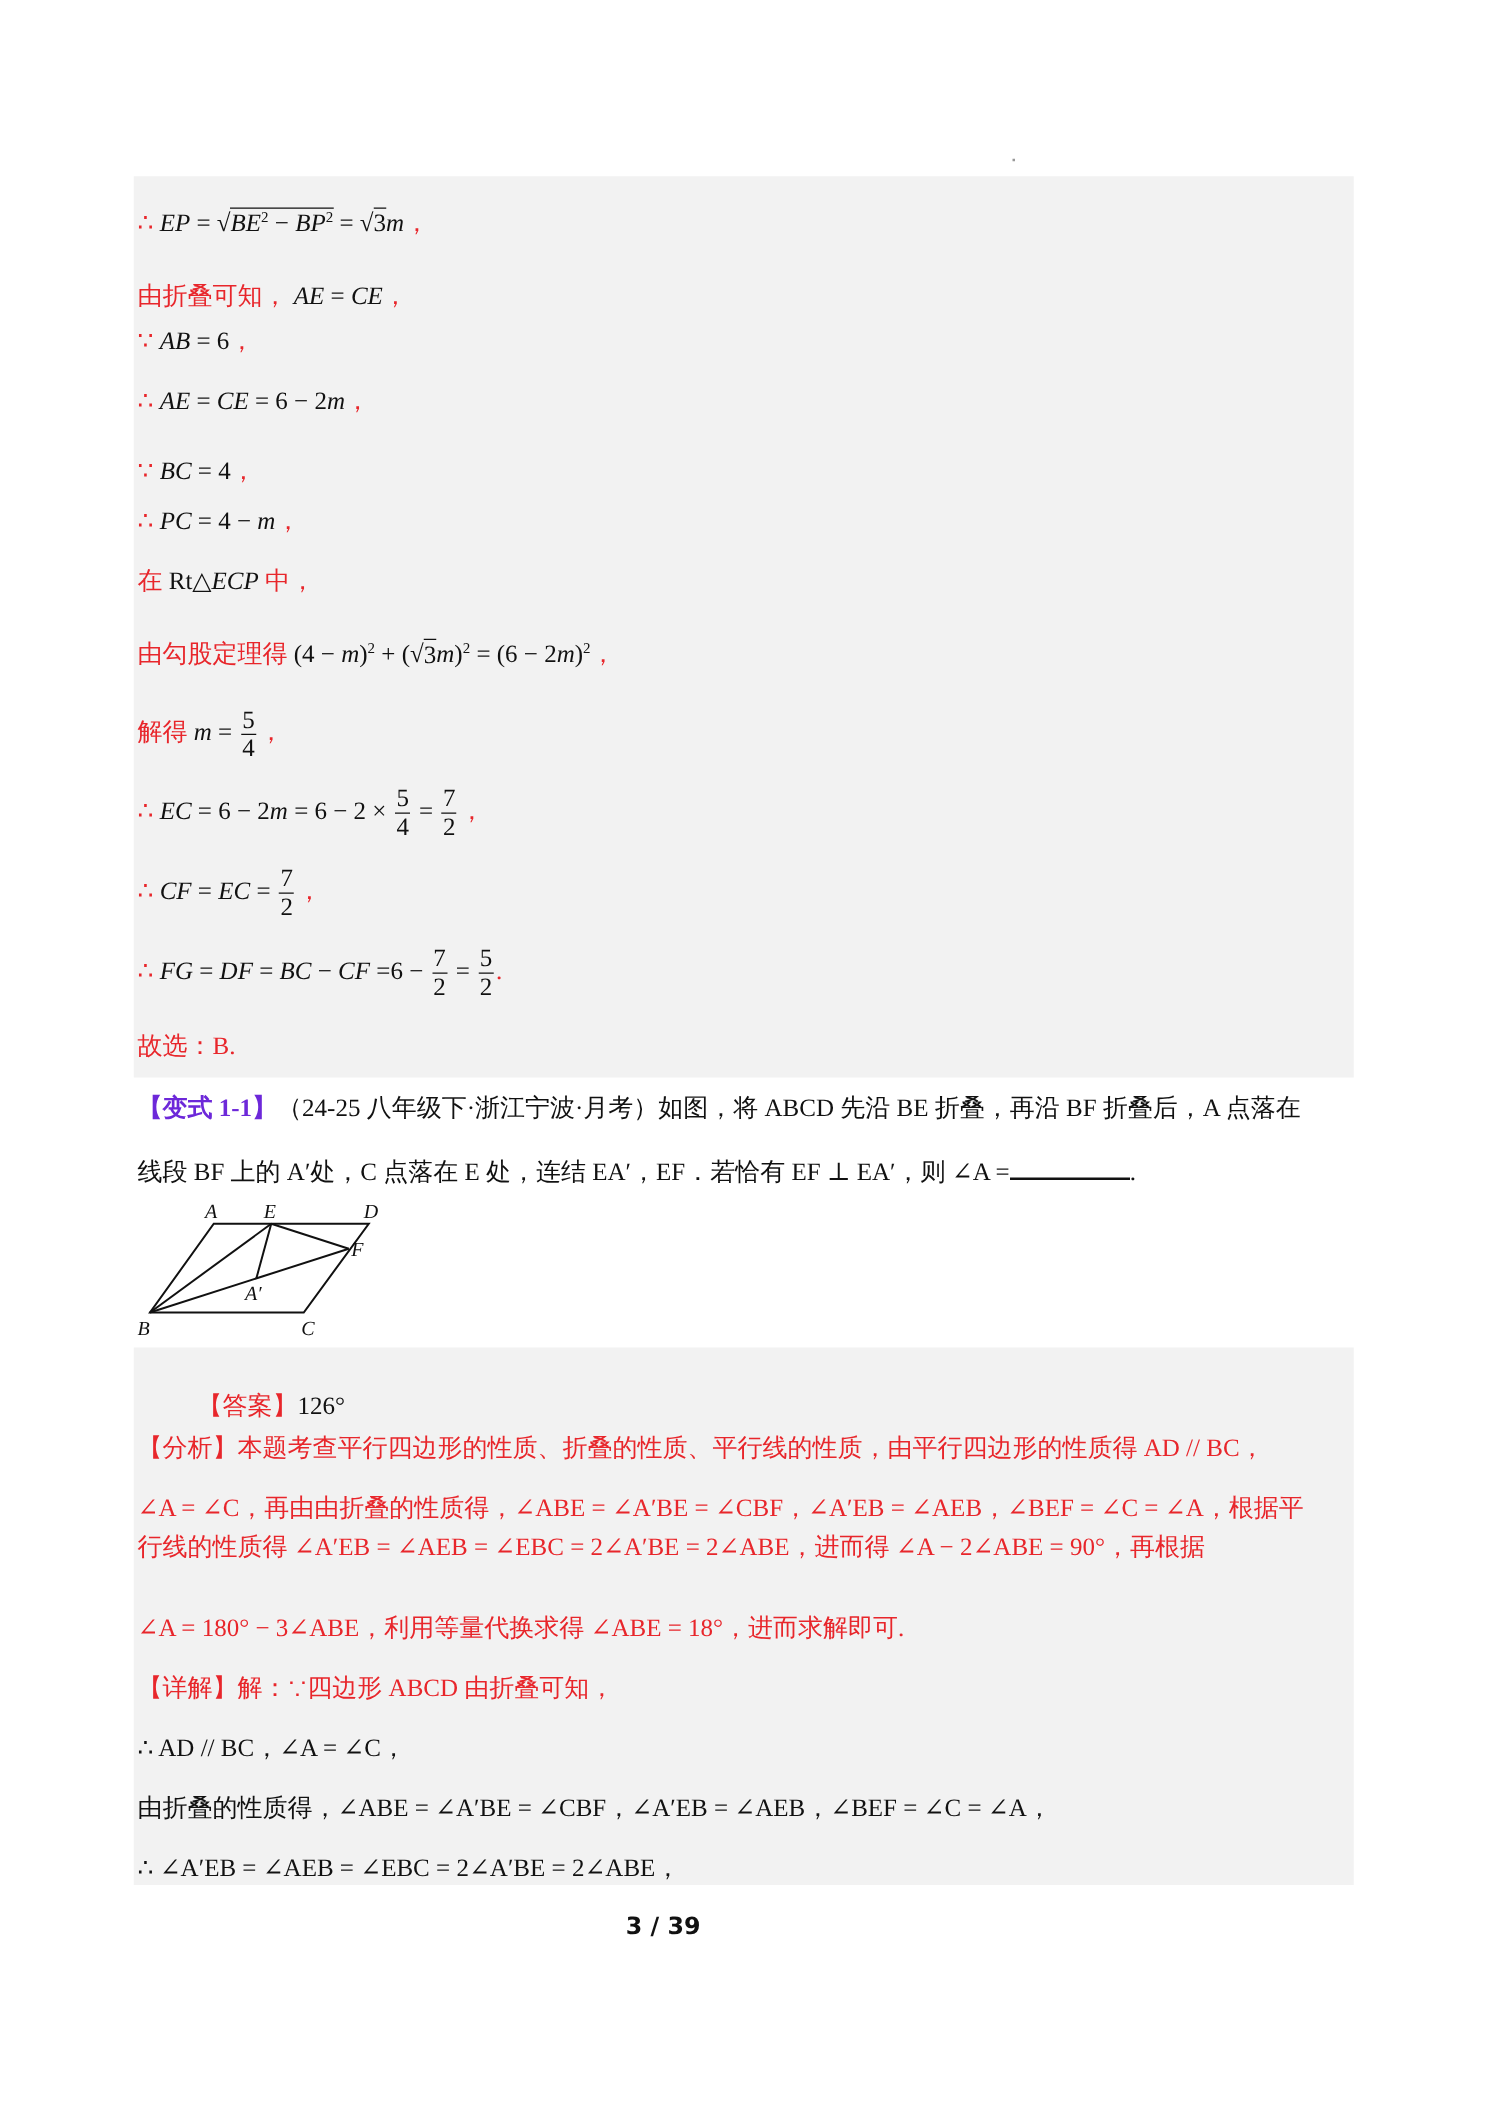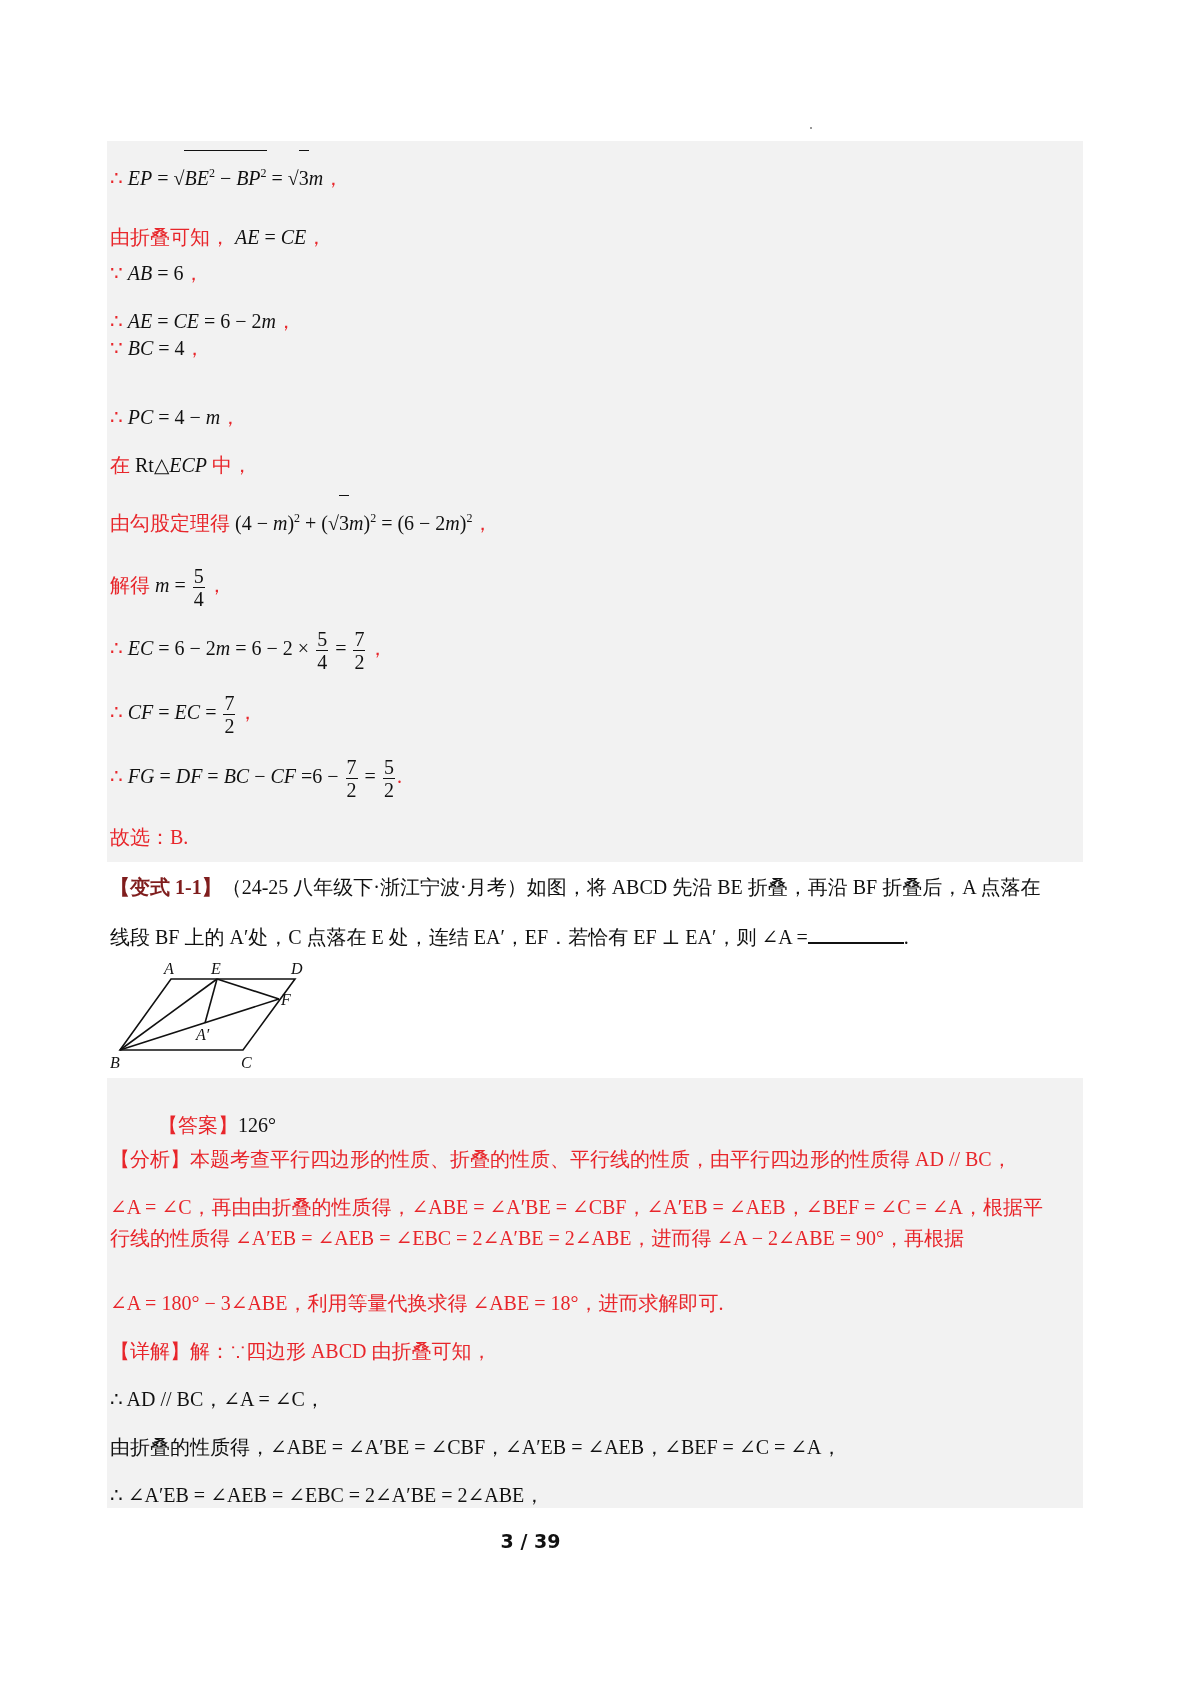--- a/index.html
+++ b/index.html
@@ -2,26 +2,26 @@
 <html><head>
 <meta charset="utf-8">
 <style>
   html, body { margin: 0; padding: 0; background: #ffffff; }
   body { width: 1190px; height: 1683px; position: relative; overflow: hidden;
          font-family: "Liberation Serif", "DejaVu Serif", serif; color: #111; }
   .dot { position: absolute; left: 810px; top: 127px; width: 2px; height: 2px; background: #999; }
   .box { position: absolute; left: 107px; width: 976px; background: #f2f2f2; }
   .line { position: absolute; left: 110px; white-space: nowrap; font-size: 20px; line-height: 26px; }
   .red { color: #e8262b; }
-  .blue { color: #7f1d1d; font-weight: bold; }
+  .blue { color: #6d28d9; font-weight: bold; }
   .m { font-style: italic; font-family: "Liberation Serif", serif; color: #111; }
   .frac { display: inline-block; vertical-align: middle; text-align: center; margin: 0 2px; font-style: normal; color: #111; }
   .frac span { display: block; line-height: 22px; padding: 0 1px; }
   .frac .num { border-bottom: 1px solid #111; }
-  .sqrt { border-top: 1px solid #111; padding-top: 16px; }
+  .sqrt { border-top: 1px solid #111; padding-top: 1px; }
   sup { font-size: 12px; }
   .blank { display: inline-block; width: 96px; border-bottom: 2px solid #111; height: 20px; vertical-align: baseline; }
   .page-num { position: absolute; top: 1530px; left: 0; width: 1061px; text-align: center;
               font-family: "DejaVu Sans", sans-serif; font-weight: bold; font-size: 19px; color: #111; }
   .diagram { position: absolute; left: 100px; top: 955px; width: 220px; height: 125px; }
 </style>
 </head>
 <body>
 
 <div class="dot"></div>
@@ -33,21 +33,21 @@
 </div>
 <div class="line" style="top:224px;">
   <span class="red">由折叠可知，</span> <span class="m">AE</span> = <span class="m">CE</span><span class="red">，</span>
 </div>
 <div class="line" style="top:260px;">
   <span class="red">∵</span> <span class="m">AB</span> = 6<span class="red">，</span>
 </div>
 <div class="line" style="top:308px;">
   <span class="red">∴</span> <span class="m">AE</span> = <span class="m">CE</span> = 6 − 2<span class="m">m</span><span class="red">，</span>
 </div>
-<div class="line" style="top:335px;">
+<div class="line" style="top:364px;">
   <span class="red">∵</span> <span class="m">BC</span> = 4<span class="red">，</span>
 </div>
 <div class="line" style="top:404px;">
   <span class="red">∴</span> <span class="m">PC</span> = 4 − <span class="m">m</span><span class="red">，</span>
 </div>
 <div class="line" style="top:452px;">
   <span class="red">在</span> Rt△<span class="m">ECP</span> <span class="red">中，</span>
 </div>
 <div class="line" style="top:505px;">
   <span class="red">由勾股定理得</span> (4 − <span class="m">m</span>)<sup>2</sup> + (√<span class="sqrt">3</span><span class="m">m</span>)<sup>2</sup> = (6 − 2<span class="m">m</span>)<sup>2</sup><span class="red">，</span>

